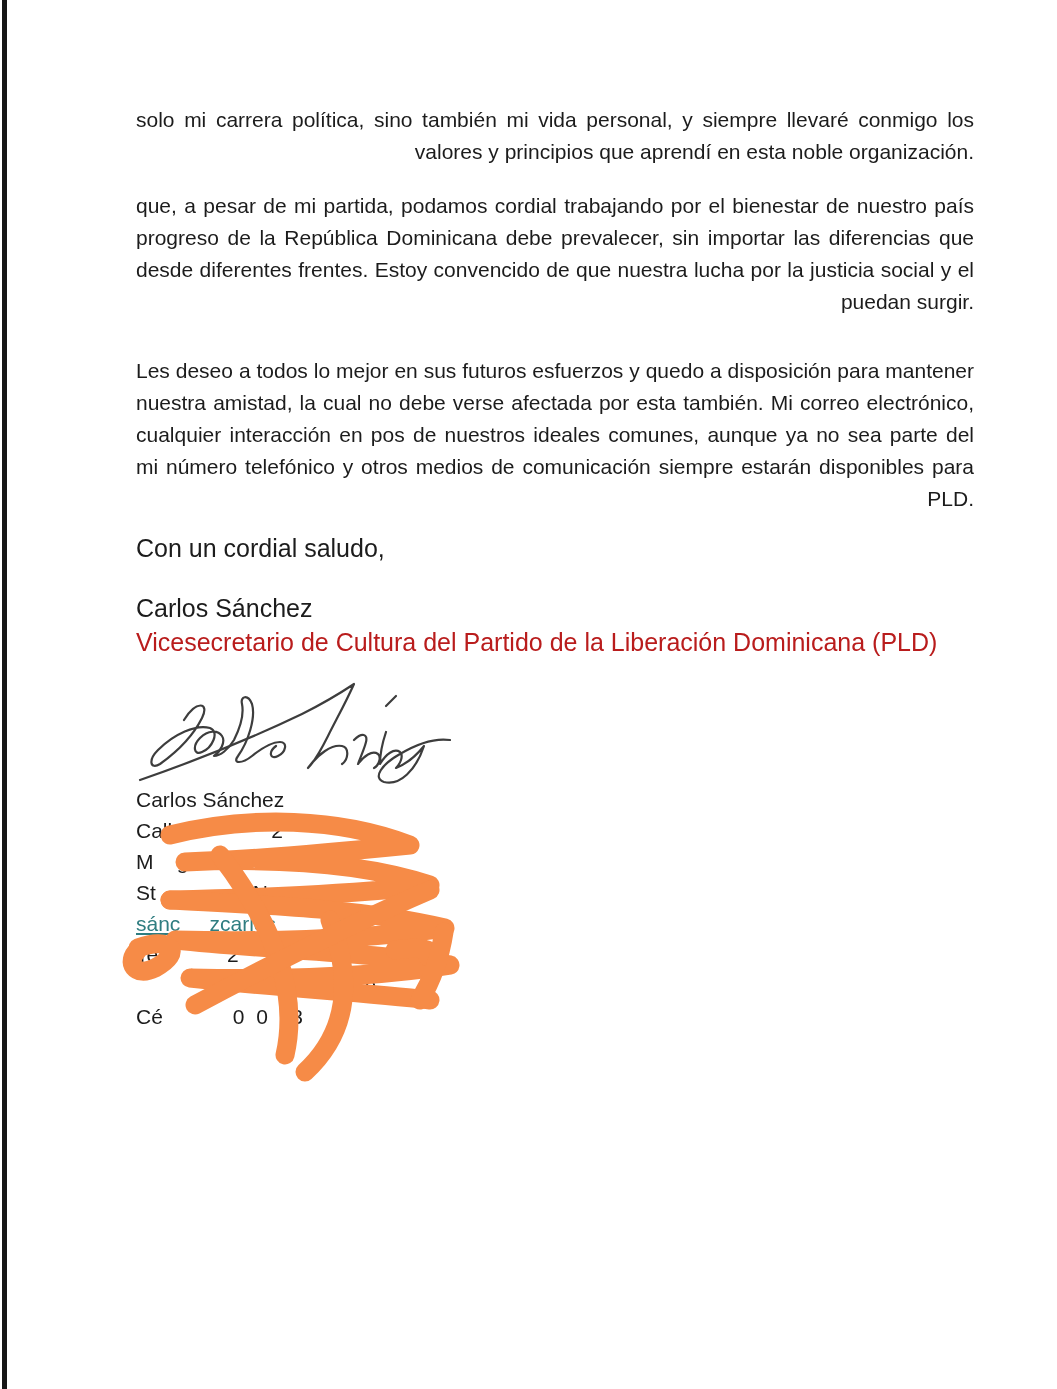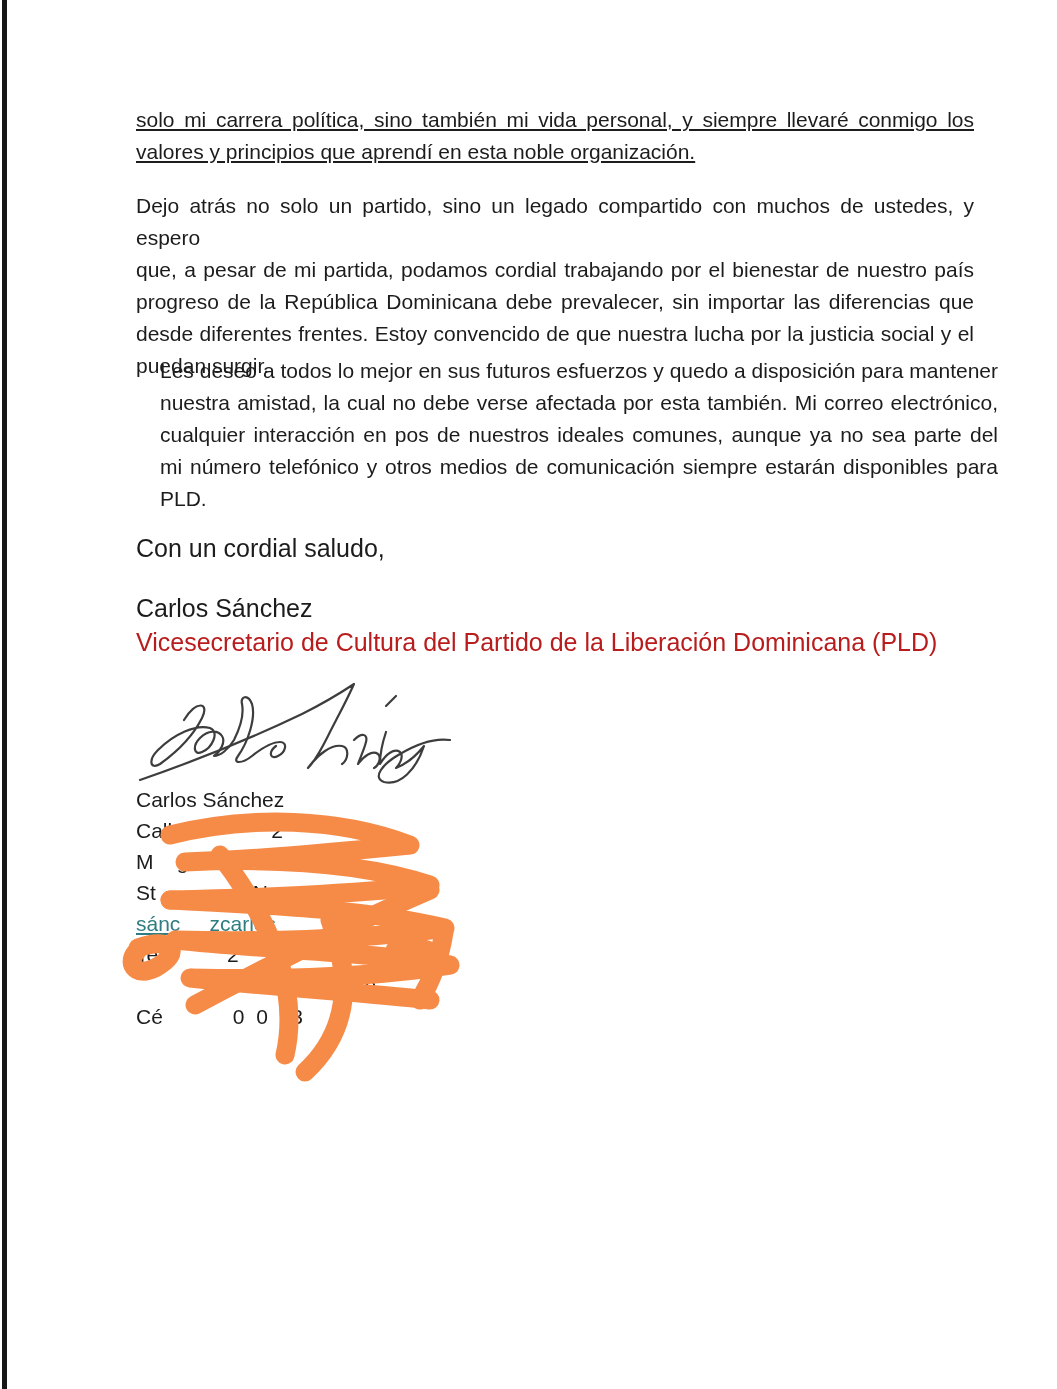--- a/index.html
+++ b/index.html
@@ -3,46 +3,45 @@
 <meta charset="utf-8">
 <style>
   html,body{margin:0;padding:0;}
   body{
     width:1057px;height:1389px;position:relative;overflow:hidden;
     font-family:"Liberation Sans", sans-serif;
   }
   .abs{position:absolute;}
   .edge-bar{left:2px;top:0;width:5px;height:1389px;}
   .para{left:136px;width:838px;font-size:21px;line-height:32px;}
-  .line{display:block;}
+  .line{display:block;text-align:right;}
   .jline{text-align:justify;text-align-last:justify;}
   .single{left:136px;width:838px;font-size:25px;line-height:32px;}
   .contact-line{left:136px;width:760px;font-size:21px;line-height:31px;white-space:pre;}
   .email-line{text-decoration:underline;}
   svg{display:block;}
 </style>
 </head>
 <body style="background: rgb(255, 255, 255);">
 
 <div class="abs edge-bar" style="background: rgb(22, 22, 22);"></div>
 
-<div class="abs para" style="top: 104px; color: rgb(28, 28, 28); text-decoration: underline;">
+<div class="abs para" style="top: 104px; color: rgb(28, 28, 28);">
   <span class="line jline">solo mi carrera política, sino también mi vida personal, y siempre llevaré conmigo los</span>
   <span class="line">valores y principios que aprendí en esta noble organización.</span>
 </div>
 
 <div class="abs para" style="top: 190px; color: rgb(28, 28, 28);">
-  <span class="line jline">Dejo atrás no solo un partido, sino un legado compartido con muchos de ustedes, y espero</span>
   <span class="line jline">que, a pesar de mi partida, podamos cordial trabajando por el bienestar de nuestro país</span>
   <span class="line jline">progreso de la República Dominicana debe prevalecer, sin importar las diferencias que</span>
   <span class="line jline">desde diferentes frentes. Estoy convencido de que nuestra lucha por la justicia social y el</span>
   <span class="line">puedan surgir.</span>
 </div>
 
-<div class="abs para" style="top: 355px; color: rgb(28, 28, 28); margin-left: 24px;">
+<div class="abs para" style="top: 355px; color: rgb(28, 28, 28);">
   <span class="line jline">Les deseo a todos lo mejor en sus futuros esfuerzos y quedo a disposición para mantener</span>
   <span class="line jline">nuestra amistad, la cual no debe verse afectada por esta también. Mi correo electrónico,</span>
   <span class="line jline">cualquier interacción en pos de nuestros ideales comunes, aunque ya no sea parte del</span>
   <span class="line jline">mi número telefónico y otros medios de comunicación siempre estarán disponibles para</span>
   <span class="line">PLD.</span>
 </div>
 
 <div class="abs single" style="top: 532px; color: rgb(28, 28, 28);">Con un cordial saludo,</div>
 <div class="abs single" style="top: 592px; color: rgb(28, 28, 28);">Carlos Sánchez</div>
 <div class="abs single" style="top: 626px; color: #b91c1c;">Vicesecretario de Cultura del Partido de la Liberación Dominicana (PLD)</div>

